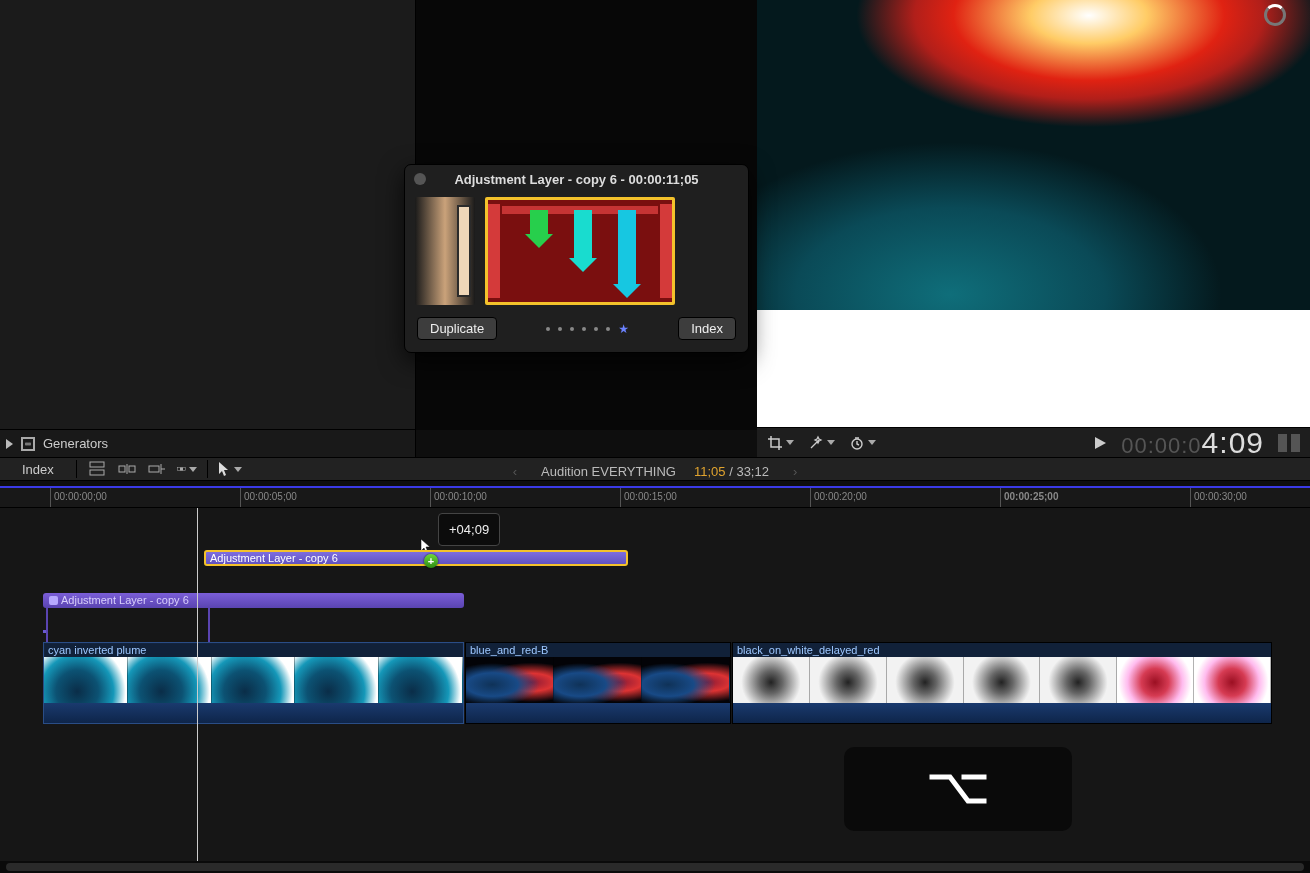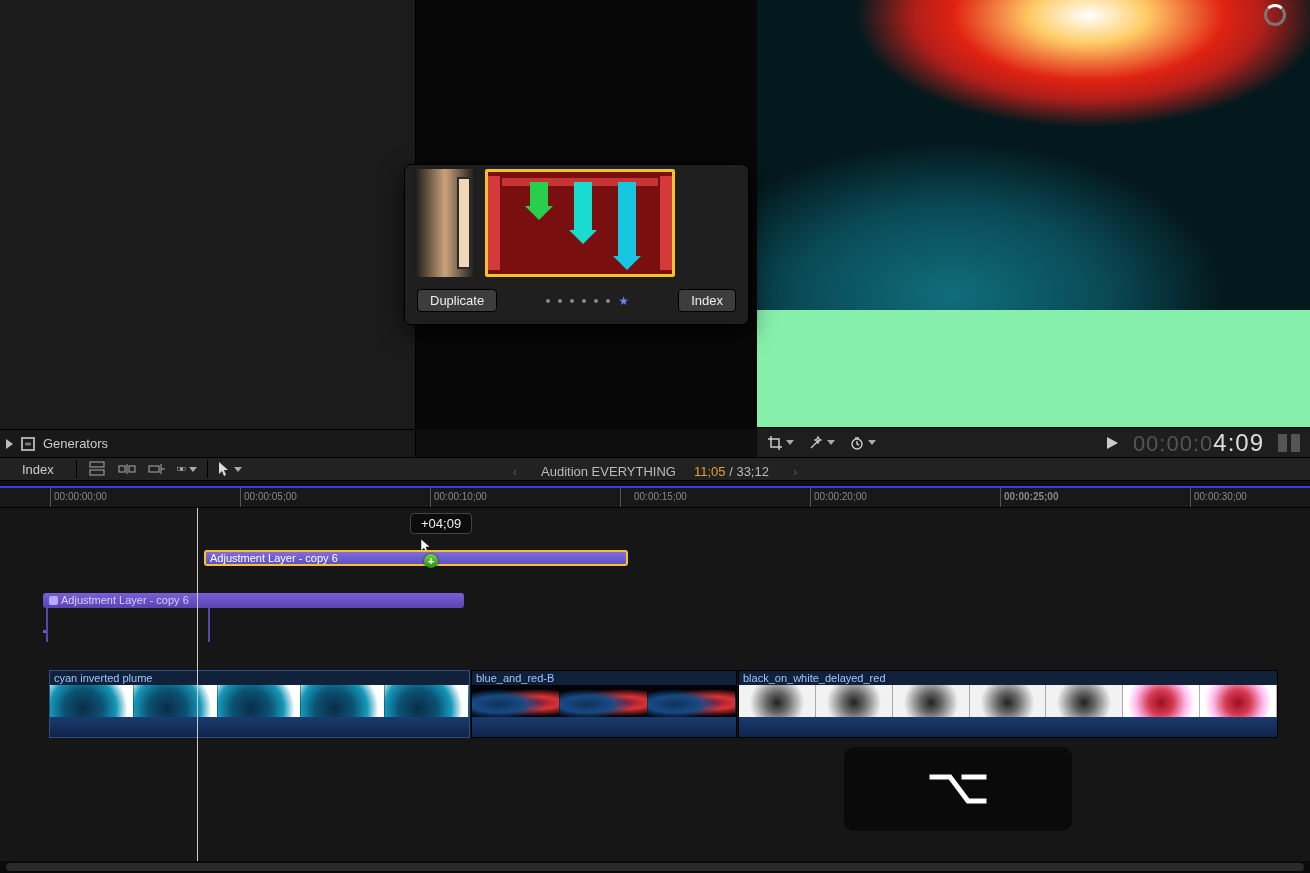--- a/index.html
+++ b/index.html
@@ -9,37 +9,37 @@
   
   .top-area { position: absolute; top: 0; left: 0; right: 0; height: 457px; }
   .browser-panel { position: absolute; top: 0; left: 0; width: 416px; height: 457px; background: #1b1b1b; border-right: 1px solid #000; }
   .browser-panel .generators-row { position: absolute; left: 0; bottom: 0; right: 0; height: 28px; display: flex; align-items: center; padding: 0 6px; gap: 8px; font-size: 13px; color: #ccc; border-top: 1px solid #000; background: #191919; }
   .disclose-right { width: 0; height: 0; border-top: 5px solid transparent; border-bottom: 5px solid transparent; border-left: 7px solid #bbb; }
   .generators-glyph { width: 14px; height: 14px; border: 2px solid #aaa; position: relative; }
   .generators-glyph::before { content: ""; position: absolute; inset: 2px; background: radial-gradient(circle at 50% 50%, #777 1px, transparent 2px), radial-gradient(circle at 20% 50%, #777 1px, transparent 2px), radial-gradient(circle at 80% 50%, #777 1px, transparent 2px); }
 
   .center-void { position: absolute; top: 0; left: 416px; right: 553px; height: 430px; background: #070707; }
 
-  .viewer-panel { position: absolute; top: 0; right: 0; width: 553px; height: 457px; background: #86efac; }
+  .viewer-panel { position: absolute; top: 0; right: 0; width: 553px; height: 457px; background: #ffffff; }
   .viewer-img { position: absolute; top: 0; left: 0; right: 0; height: 310px; overflow: hidden; }
   .ink { position: absolute; inset: 0;
     background:
      radial-gradient(ellipse 70% 60% at 60% 5%, #fff 0%, #ffcc66 15%, #e02212 35%, #b11f1a 45%, rgba(0,0,0,0) 60%),
      radial-gradient(ellipse 70% 70% at 35% 95%, #0f6e7a 0%, #0a4a57 40%, #04191d 70%),
      #000;
   }
   .loading-ring { position: absolute; top: 4px; right: 24px; width: 22px; height: 22px; border-radius: 50%; border: 3px solid #777; border-top-color: #fff; }
   .viewer-controls { position: absolute; bottom: 0; left: 0; right: 0; height: 30px; display: flex; align-items: center; padding: 0 10px; gap: 14px; background: #1e1e1e; border-top: 1px solid #000; }
   .viewer-spacer { flex: 1; }
   .small-icon-btn { display: flex; align-items: center; gap: 3px; color: #ccc; font-size: 13px; }
   .chev-down { width: 0; height: 0; border-left: 4px solid transparent; border-right: 4px solid transparent; border-top: 5px solid #aaa; }
   .crop-icon svg, .wand-icon svg, .retime-icon svg, .play-icon svg { display: block; }
   .tc-display { font-variant-numeric: tabular-nums; color: #888; font-size: 22px; letter-spacing: 1px; display: flex; align-items: baseline; }
   .tc-display .grey { color: #555; }
-  .tc-display .big { color: #ddd; font-size: 24px; }
+  .tc-display .big { color: #ddd; font-size: 30px; }
   .dual-bar { width: 22px; height: 18px; display: flex; gap: 4px; }
   .dual-bar span { flex: 1; background: #555; }
 
   
   .timeline-toolbar { position: absolute; top: 457px; left: 0; right: 0; height: 24px; background: #222; border-top: 1px solid #000; border-bottom: 1px solid #000; display: flex; align-items: center; padding: 0 10px; gap: 10px; }
   .index-btn { color: #ccc; font-size: 13px; padding: 0 12px; }
   .tool-sep { width: 1px; height: 18px; background: #000; }
   .tool-icon { width: 20px; height: 16px; display: flex; align-items: center; justify-content: center; }
   .tool-icon svg { display: block; }
   .arrow-tool { display: flex; align-items: center; gap: 4px; }
@@ -51,34 +51,34 @@
   
   .ruler { position: absolute; top: 486px; left: 0; right: 0; height: 22px; background: #181818; border-top: 2px solid #3a3ae6; border-bottom: 1px solid #000; }
   .ruler-ticks { position: absolute; inset: 0; }
   .ruler-label { position: absolute; top: 3px; font-size: 10px; color: #888; }
   .tick-major { position: absolute; top: 0; bottom: 0; width: 1px; background: #555; }
 
   
   .timeline-body { position: absolute; top: 508px; left: 0; right: 0; bottom: 12px; background: #161616; overflow: hidden; }
   .playhead-line { position: absolute; top: 0; bottom: 0; width: 1px; background: #ccc; }
   .playhead-line::before { content: ""; position: absolute; top: -22px; left: -5px; width: 11px; height: 12px; background: #ccc; clip-path: polygon(0 0, 100% 0, 100% 60%, 50% 100%, 0 60%); }
-  .drag-label { position: absolute; background: #0c0c0c; border: 1px solid #444; border-radius: 4px; color: #eee; font-size: 13px; padding: 2px 10px; }
+  .drag-label { position: absolute; background: #0c0c0c; border: 1px solid #444; border-radius: 4px; color: #eee; font-size: 13px; padding: 8px 10px; margin-left: 28px; }
   .drag-cursor { position: absolute; width: 12px; height: 16px; }
   .drag-cursor svg { display: block; }
   .plus-badge { position: absolute; width: 14px; height: 14px; border-radius: 50%; background: linear-gradient(#6cd83a, #2c8a11); color: #fff; font-size: 11px; line-height: 14px; text-align: center; font-weight: bold; box-shadow: 0 0 2px #000; }
 
   
   .drag-clip { position: absolute; height: 16px; background: linear-gradient(#7d6de0, #6152c0); border: 2px solid #f4c22b; border-radius: 3px; font-size: 11px; color: #fff; padding: 0 4px; line-height: 12px; overflow: hidden; white-space: nowrap; }
   
   .connected-clip { position: absolute; height: 15px; background: linear-gradient(#7b5ed8, #5a44b1); border-radius: 3px; font-size: 11px; color: #d8cffb; padding: 0 6px; line-height: 15px; overflow: hidden; white-space: nowrap; }
   .connected-clip .role-dot { display: inline-block; width: 9px; height: 9px; background: #b7a8ff; border-radius: 2px; margin-right: 3px; position: relative; top: 1px; }
   .conn-line { position: absolute; width: 2px; background: #5a44b1; }
 
   
-  .story-lane { position: absolute; height: 68px; left: 49px; right: 0; background: transparent; margin-top: 28px; }
+  .story-lane { position: absolute; height: 82px; left: 43px; right: 0; background: transparent; }
   .story-clip { position: absolute; top: 0; bottom: 0; border: 1px solid #000; background: #1d2d45; overflow: hidden; }
   .story-clip.sel { outline: 2px solid #2a4d86; outline-offset: -2px; }
   .clip-title-strip { position: absolute; top: 0; left: 0; right: 0; height: 14px; background: rgba(17, 32, 55, 0.9); color: #9dc7ff; font-size: 11px; padding: 0 4px; line-height: 14px; white-space: nowrap; overflow: hidden; }
   .clip-audio-strip { position: absolute; bottom: 0; left: 0; right: 0; height: 20px; background: linear-gradient(#1a3a6e, #0e254a); }
   .filmstrip { position: absolute; top: 14px; bottom: 20px; left: 0; right: 0; display: flex; }
   .frame { flex: 1 0 0; border-right: 1px solid rgba(0,0,0,0.3); }
   .fr-cyan { background: radial-gradient(circle at 40% 75%, #0a2d48 0%, #0c5273 35%, #1598b9 60%, #fff 80%);}
   .fr-blue-red { background: radial-gradient(ellipse at 30% 60%, #0f3258 0%, #184a86 30%, transparent 55%), radial-gradient(ellipse at 75% 55%, #8c1a35 0%, #d33 25%, transparent 55%), #030307; }
   .fr-bw  { background: radial-gradient(circle at 50% 55%, #222 0%, #666 25%, #f2f2f2 65%);}
   .fr-red { background: radial-gradient(circle at 50% 55%, #9b0f22 0%, #d63b53 30%, #fbe 60%, #fff 80%);}
@@ -174,20 +174,24 @@
             <span class="big">4:09</span>
         </div>
         <div class="dual-bar">
             <span></span>
             <span></span>
           </div>
       </div>
     </div>
 
     <div class="audition-pop" style="top:164px; left:404px;">
+      <div class="titlebar">
+        <span class="close"></span>
+        <span>Adjustment Layer - copy 6 - 00:00:11;05</span>
+      </div>
       <div class="aud-thumbs">
         <div class="aud-thumb-prev"></div>
         <div class="aud-thumb-sel">
           <span class="barL"></span>
             <span class="barR"></span>
             <span class="strip"></span>
           <span class="arrow ar-g"></span>
           <span class="arrow ar-c1"></span>
           <span class="arrow ar-c2"></span>
         </div>
@@ -260,21 +264,21 @@
 
   <div class="ruler">
     <div class="ruler-ticks" id="ruler-ticks">
         <div class="tick-major" style="left: 50px;"></div>
         <div class="ruler-label" style="left: 54px;">00:00:00;00</div>
         <div class="tick-major" style="left: 240px;"></div>
         <div class="ruler-label" style="left: 244px;">00:00:05;00</div>
         <div class="tick-major" style="left: 430px;"></div>
         <div class="ruler-label" style="left: 434px;">00:00:10;00</div>
         <div class="tick-major" style="left: 620px;"></div>
-        <div class="ruler-label" style="left: 624px; margin-left: 10px;">00:00:15;00</div>
+        <div class="ruler-label" style="left: 624px;">00:00:15;00</div>
         <div class="tick-major" style="left: 810px;"></div>
         <div class="ruler-label" style="left: 814px;">00:00:20;00</div>
         <div class="tick-major" style="left: 1000px;"></div>
         <div class="ruler-label" style="left: 1004px; font-weight: bold;">00:00:25;00</div>
         <div class="tick-major" style="left: 1190px;"></div>
         <div class="ruler-label" style="left: 1194px;">00:00:30;00</div>
       </div>
   </div>
 
   <div class="timeline-body">

